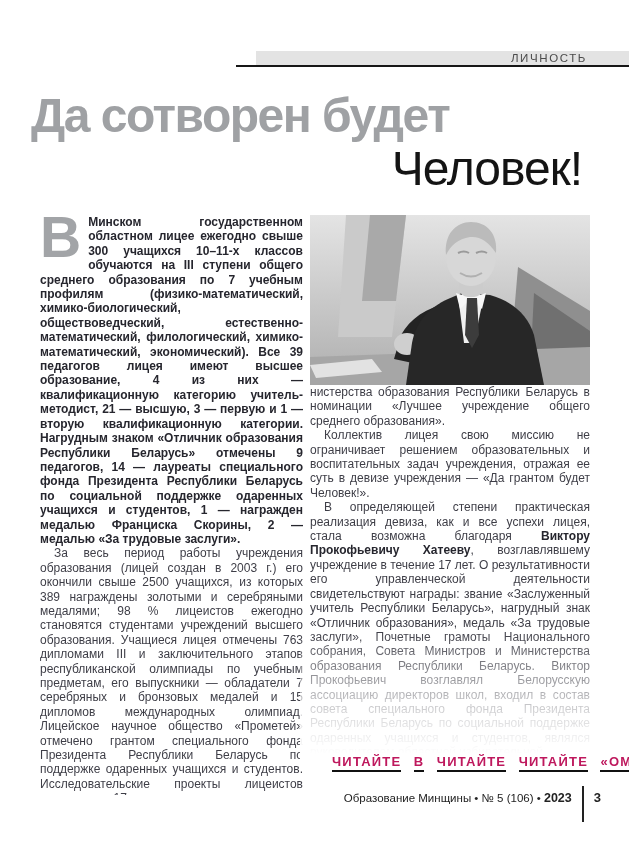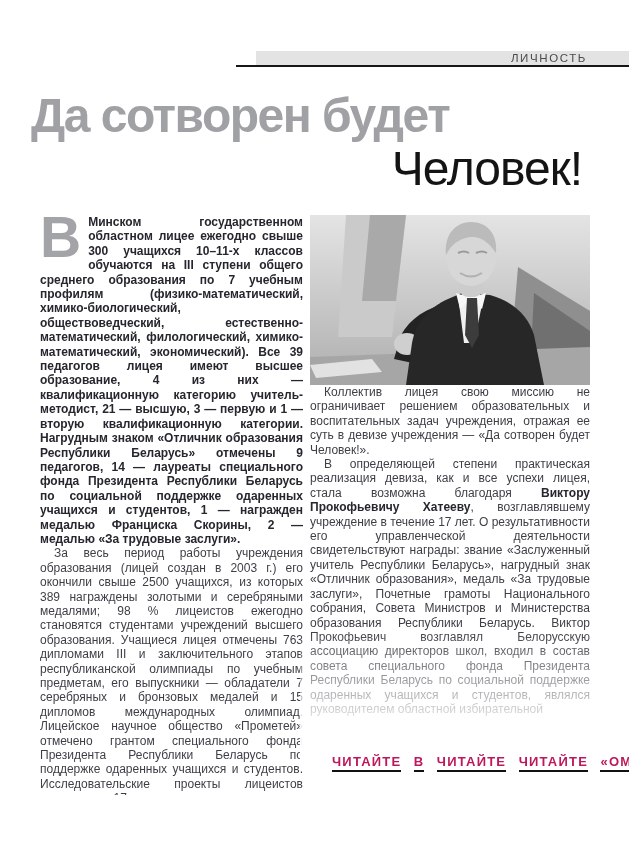--- a/index.html
+++ b/index.html
@@ -117,30 +117,39 @@
         <polygon points="157,83 167,83 169,120 162,133 155,120" fill="#3c3c3c"></polygon>
 
         <rect x="149" y="60" width="24" height="22" rx="9" fill="#cccccc"></rect>
         <ellipse cx="161" cy="42" rx="25" ry="29" fill="#d7d7d7"></ellipse>
         <path d="M136,40 C134,19 146,7 161,7 C177,7 188,19 186,38 C178,26 170,21 160,22 C148,24 141,30 136,40 Z" fill="#bbbbbb"></path>
         <path d="M148,38 q6,-3 11,0" stroke="#9a9a9a" stroke-width="2" fill="none"></path>
         <path d="M166,38 q6,-3 11,0" stroke="#9a9a9a" stroke-width="2" fill="none"></path>
         <path d="M150,58 q11,7 22,0" stroke="#b0b0b0" stroke-width="2" fill="none"></path>
       </svg>
     </div>
-    <p class="body-text indent">Коллектив лицея свою миссию не ограничивает решением образовательных и воспитательных задач учреждения, отражая ее суть в девизе учреждения — «Да сотворен будет Человек!».</p>
+    <p class="body-text">нистерства образования Республики Беларусь в номинации «Лучшее учреждение общего среднего образования».</p>
+    <p class="body-text indent">Коллектив лицея свою миссию не ограничивает решением образовательных и воспитательных задач учреждения, отражая ее суть в девизе учреждения — «Да грантом будет Человек!».</p>
     <p class="body-text indent">
       <span>В определяющей степени практическая реализация девиза, как и все успехи лицея, стала возможна благодаря </span><strong>Виктору Прокофьевичу Хатееву</strong><span>, возглавлявшему учреждение в течение 17 лет. О результативности его управленческой деятельности свидетельствуют награды: звание «Заслуженный учитель Республики Беларусь», нагрудный знак «Отличник образования», медаль «За трудовые заслуги», Почетные грамоты Национального собрания, Совета Министров и Министерства образования Республики Беларусь. Виктор Прокофьевич возглавлял Белорусскую ассоциацию директоров школ, входил в состав совета специального фонда Президента Республики Беларусь по социальной поддержке одаренных учащихся и студентов, являлся руководителем областной избирательной</span>
     </p>
   </div>
 
   <div class="fade-overlay"></div>
 
   <div class="promo">
     <span class="promo-word">ЧИТАЙТЕ</span>
     <span class="promo-word">В</span>
     <span class="promo-word">ЧИТАЙТЕ</span>
     <span class="promo-word">ЧИТАЙТЕ</span>
     <span class="promo-word">«ОМ»</span>
   </div>
 
+  <div class="footer">
+    <span class="footer-text">
+      <span>Образование Минщины • № 5 (106) •</span>
+      <span class="footer-year">2023</span>
+    </span>
+    <span class="footer-divider"></span>
+    <span class="footer-page">3</span>
+  </div>
 
 </div>
 
 </body></html>

